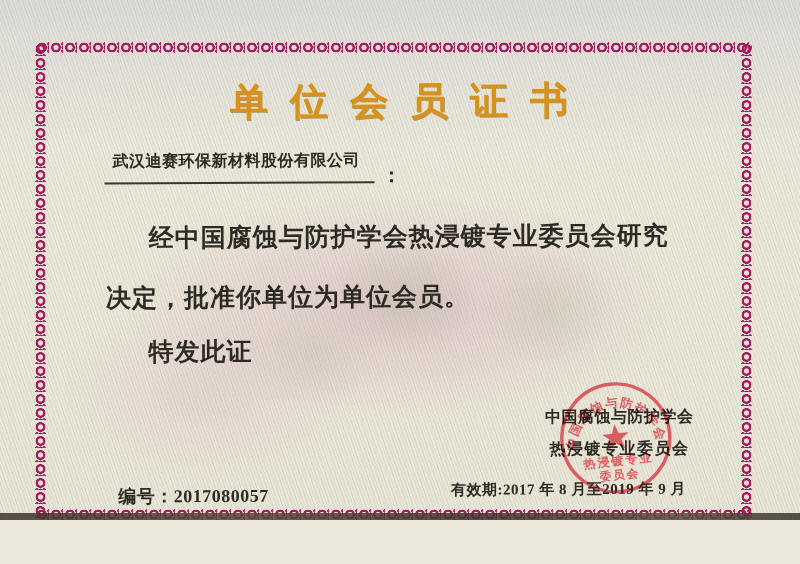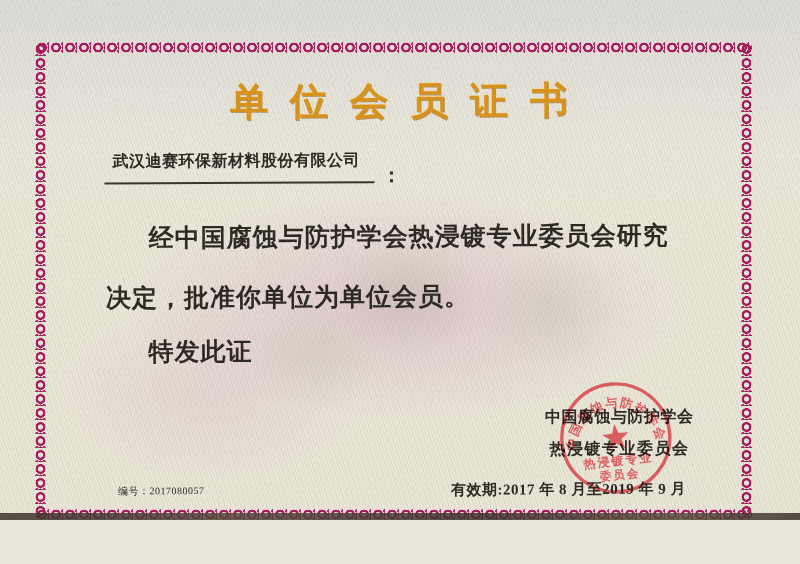--- a/index.html
+++ b/index.html
@@ -75,21 +75,21 @@
   .recipient-colon{position:absolute;left:382px;top:162px;font-size:20px;font-weight:bold;}
   .body-line{position:absolute;font-size:25px;font-weight:bold;letter-spacing:1px;color:#2d2a24;}
   .body-line1{left:149px;top:220px;}
   .body-line2{left:106px;top:280px;}
   .body-line3{left:148px;top:334px;}
   .sign-block{position:absolute;left:541px;top:408px;width:155px;text-align:center;
     font-weight:bold;color:#2d2a24;}
   .sign-line1{font-size:16px;letter-spacing:0.5px;}
   .sign-line2{font-size:16px;letter-spacing:1.5px;margin-top:11px;}
   .sign-date{font-size:15px;letter-spacing:2px;margin-top:5px;}
-  .serial{position:absolute;left:117px;top:483px;font-size:10px;font-weight:normal;letter-spacing:0.5px;}
+  .serial{position:absolute;left:117px;top:483px;font-size:18px;font-weight:bold;letter-spacing:0.5px;}
   .validity{position:absolute;left:450px;top:481px;font-size:15px;font-weight:bold;letter-spacing:0.5px;}
   .seal-svg{position:absolute;left:555px;top:382px;mix-blend-mode:multiply;opacity:0.88;}
 </style>
 </head>
 <body>
 
 <div class="photo">
 
   <div class="tint tint-top"></div>
   <div class="tint tint-pink"></div>

